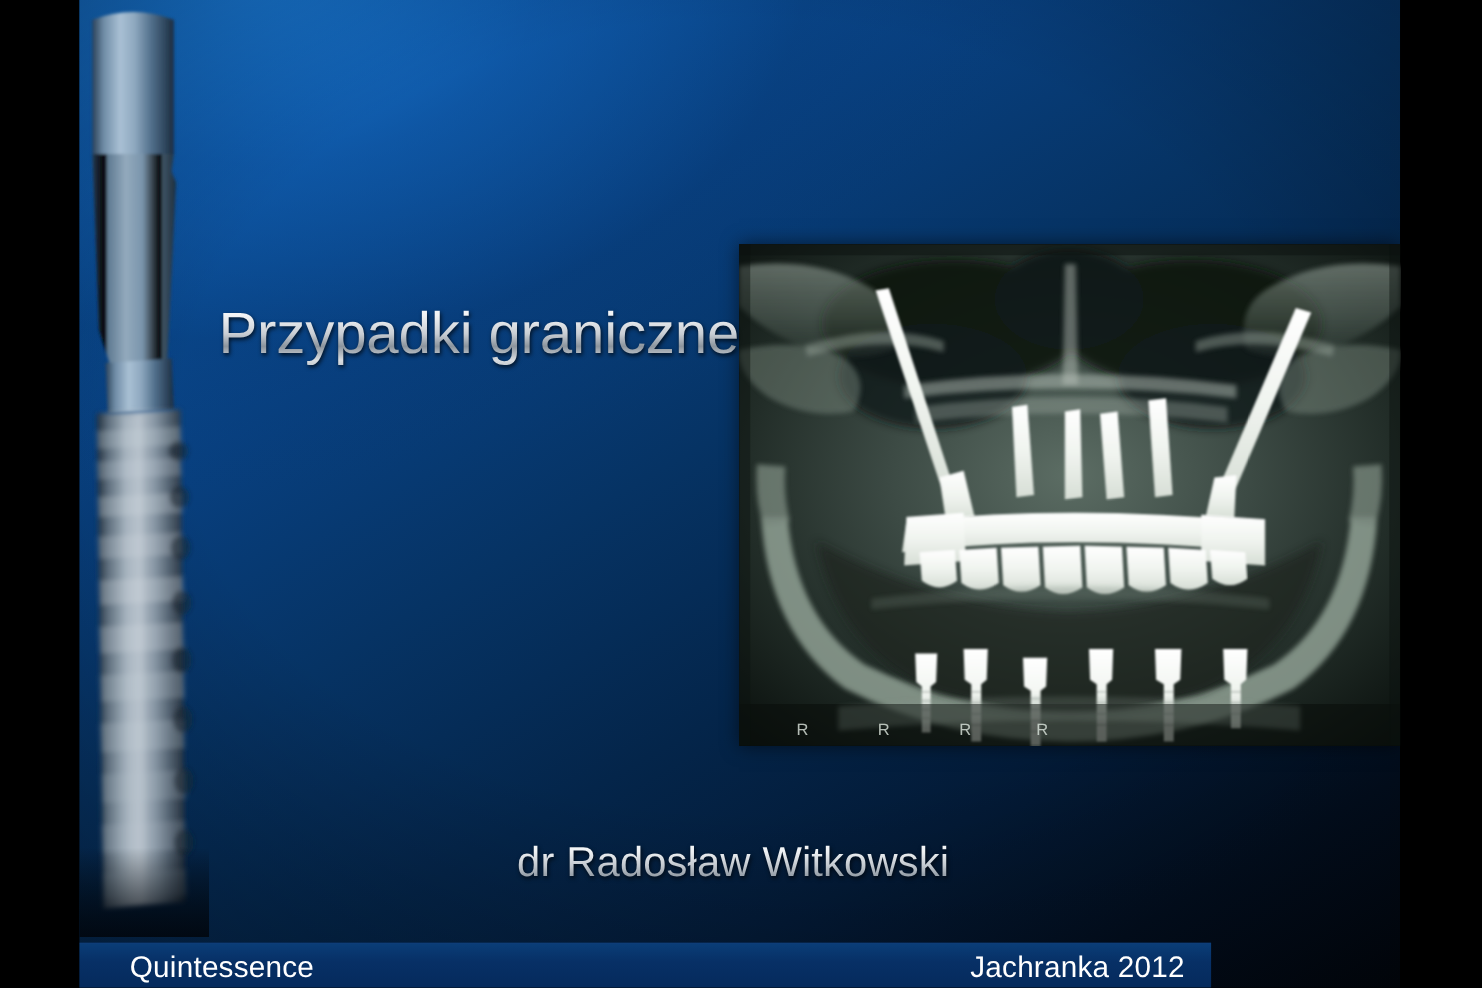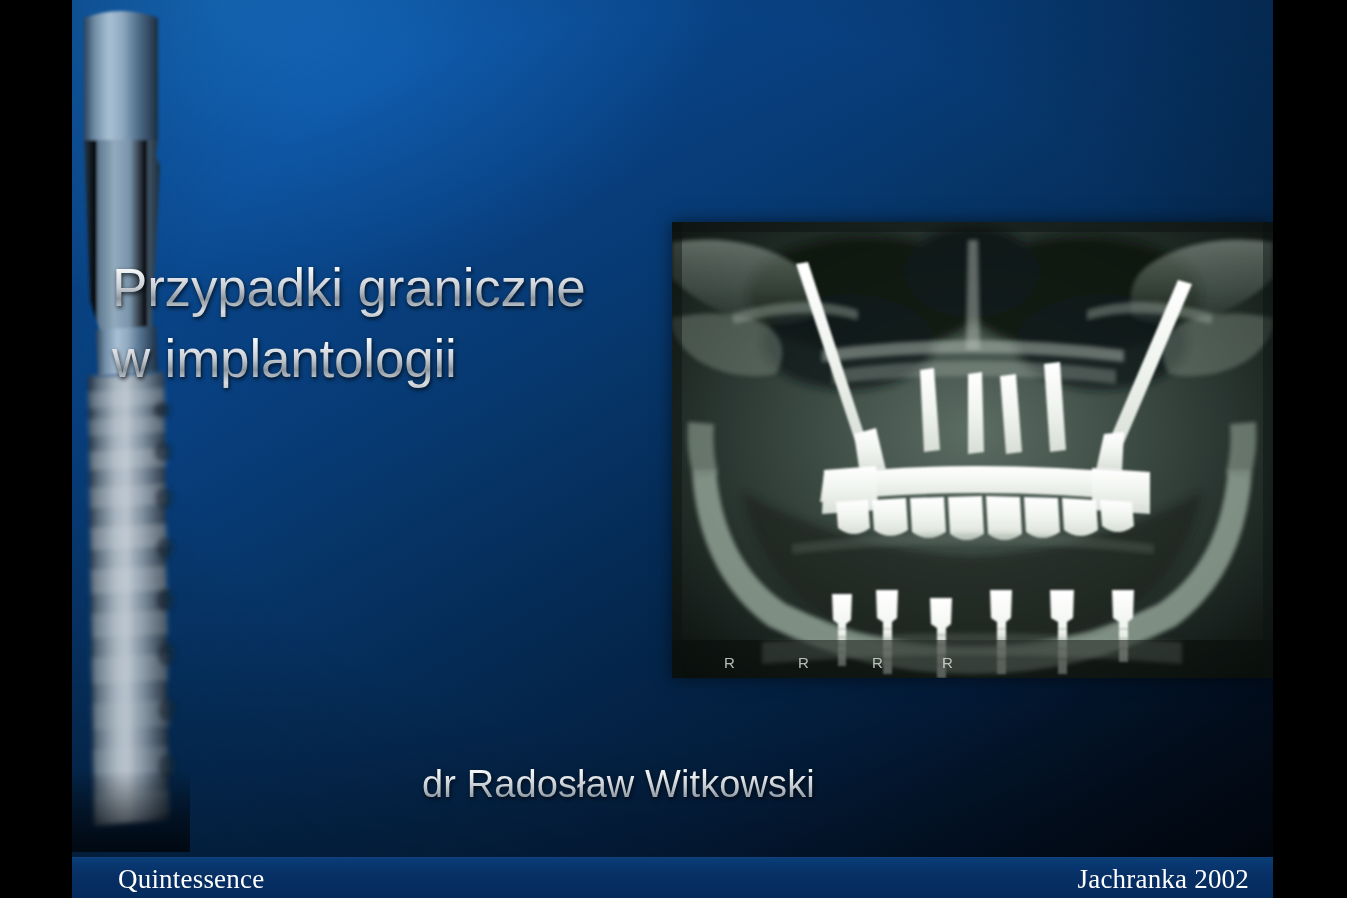--- a/index.html
+++ b/index.html
@@ -100,23 +100,23 @@
     height: 852px;
     z-index: 5;
     overflow: hidden;
   }
   #implant-photo svg { display: block; }
 
   
   #title-block {
     position: absolute;
     left: 40px;
-    top: 252px;
+    top: 268px;
     width: 560px;
-    text-align: left;
+    text-align: right;
     z-index: 20;
   }
   .title-line {
     font-family: "Liberation Sans", sans-serif;
     font-size: 53px;
     line-height: 71px;
     font-weight: 400;
     letter-spacing: -0.2px;
     white-space: nowrap;
     background: linear-gradient(to bottom,
@@ -149,20 +149,21 @@
         #eef1f3 30%,
         #c2c8cf 56%,
         #98a1aa 74%,
         #cfd5da 92%,
         #a9b1b9 100%);
     -webkit-background-clip: text;
     background-clip: text;
     color: transparent;
     -webkit-text-fill-color: transparent;
     filter: drop-shadow(1px 2px 2px rgba(0,0,0,0.7));
+    padding-left: 48px;
   }
 
   
   #xray-panel {
     position: absolute;
     left: 600px;
     top: 222px;
     width: 601px;
     height: 456px;
     z-index: 15;
@@ -170,26 +171,25 @@
     box-shadow: 0 0 16px rgba(0,0,0,0.55);
     background: #0a0d0b;
   }
   #xray-panel svg { display: block; }
 
   
   #footer-bar {
     position: absolute;
     left: 0;
     bottom: 0;
-    width: 1201px;
+    width: 1029px;
     height: 40px;
     z-index: 30;
     background: linear-gradient(to bottom, #0a3d77 0%, #073066 40%, #052a5c 100%);
     border-top: 1px solid rgba(30,90,160,0.5);
-    font-family: Liberation Serif, serif;
   }
   #footer-bar .footer-text {
     position: absolute;
     top: 4px;
     font-size: 27px;
     line-height: 34px;
     color: #ffffff;
     letter-spacing: 0.2px;
   }
   #footer-left  { left: 46px; }
@@ -288,21 +288,20 @@
 
           <path d="M40,380 L58,378 L62,820 L44,822 Z" fill="#e3eaef" opacity="0.13"></path>
         </g>
 
         <rect x="0" y="560" width="118" height="292" fill="url(#fadeOut)"></rect>
       </svg>
     </div>
 
     <div id="title-block">
       <div class="title-line">Przypadki graniczne</div>
-      <div class="title-line">w implantologii</div>
     </div>
 
     <div id="xray-panel">
       <svg width="601" height="456" viewBox="0 0 601 456" xmlns="http://www.w3.org/2000/svg">
         <defs>
           <radialGradient id="xrayBase" cx="50%" cy="46%" r="72%">
             <stop offset="0%" stop-color="#5c6d64"></stop>
             <stop offset="38%" stop-color="#3c4a44"></stop>
             <stop offset="68%" stop-color="#222d28"></stop>
             <stop offset="100%" stop-color="#0a100d"></stop>
@@ -459,21 +458,21 @@
         <rect x="0" y="0" width="601" height="10" fill="#0c120f" opacity="0.5"></rect>
         <rect x="0" y="0" width="10" height="456" fill="#0c120f" opacity="0.45"></rect>
         <rect x="591" y="0" width="10" height="456" fill="#0c120f" opacity="0.45"></rect>
       </svg>
     </div>
 
     <div id="author-line">dr Radosław Witkowski</div>
 
     <div id="footer-bar">
       <div class="footer-text" id="footer-left">Quintessence</div>
-      <div class="footer-text" id="footer-right">Jachranka 2002</div>
+      <div class="footer-text" id="footer-right">Jachranka 2012</div>
     </div>
 
   </div>
 
   <div class="letterbox left"></div>
   <div class="letterbox right"></div>
 
 </div>
 
 </body></html>

